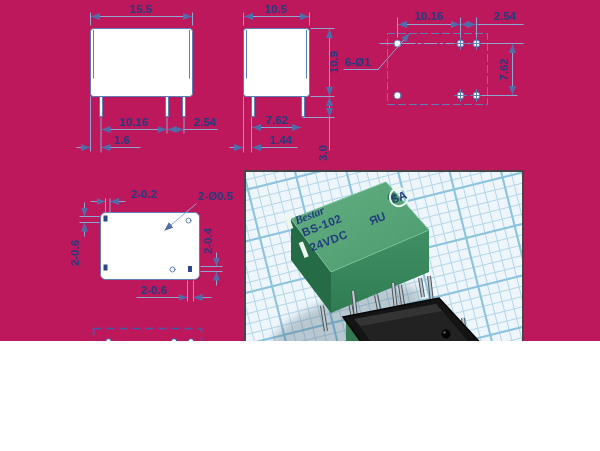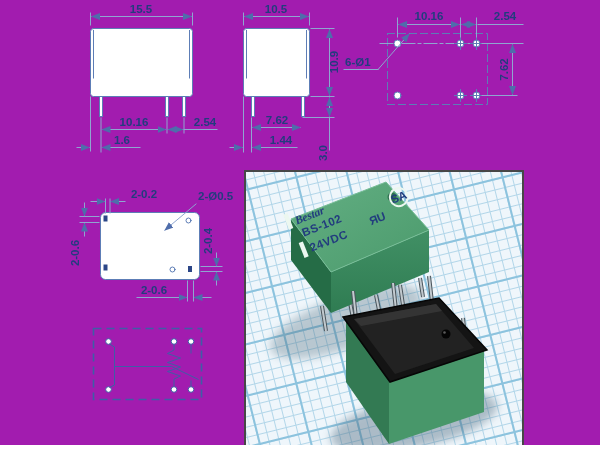--- a/index.html
+++ b/index.html
@@ -1,16 +1,16 @@
 <!DOCTYPE html>
 <html><head>
 <meta charset="utf-8">
 <style>
   html,body{margin:0;padding:0;background:#fff;}
-  .stage{position:relative;width:600px;height:445px;background:#a21caf;overflow:hidden;
+  .stage{position:relative;width:600px;height:341px;background:#be185d;overflow:hidden;
          font-family:"Liberation Sans",sans-serif;}
   svg text{font-family:"Liberation Sans",sans-serif;font-weight:bold;font-size:11.5px;fill:#223c7e;}
   .drawing{position:absolute;left:0;top:0;}
   
   .photo{position:absolute;left:244px;top:170px;width:280px;height:278px;margin:0;
          border:2px solid #474747;box-sizing:border-box;overflow:hidden;background:#eef5fa;}
   .paper{position:absolute;left:-60%;top:-60%;width:220%;height:220%;
          transform:rotate(-14deg);
          background:
            repeating-linear-gradient(0deg,#8cc3de 0 1.5px,transparent 1.5px 50px),

